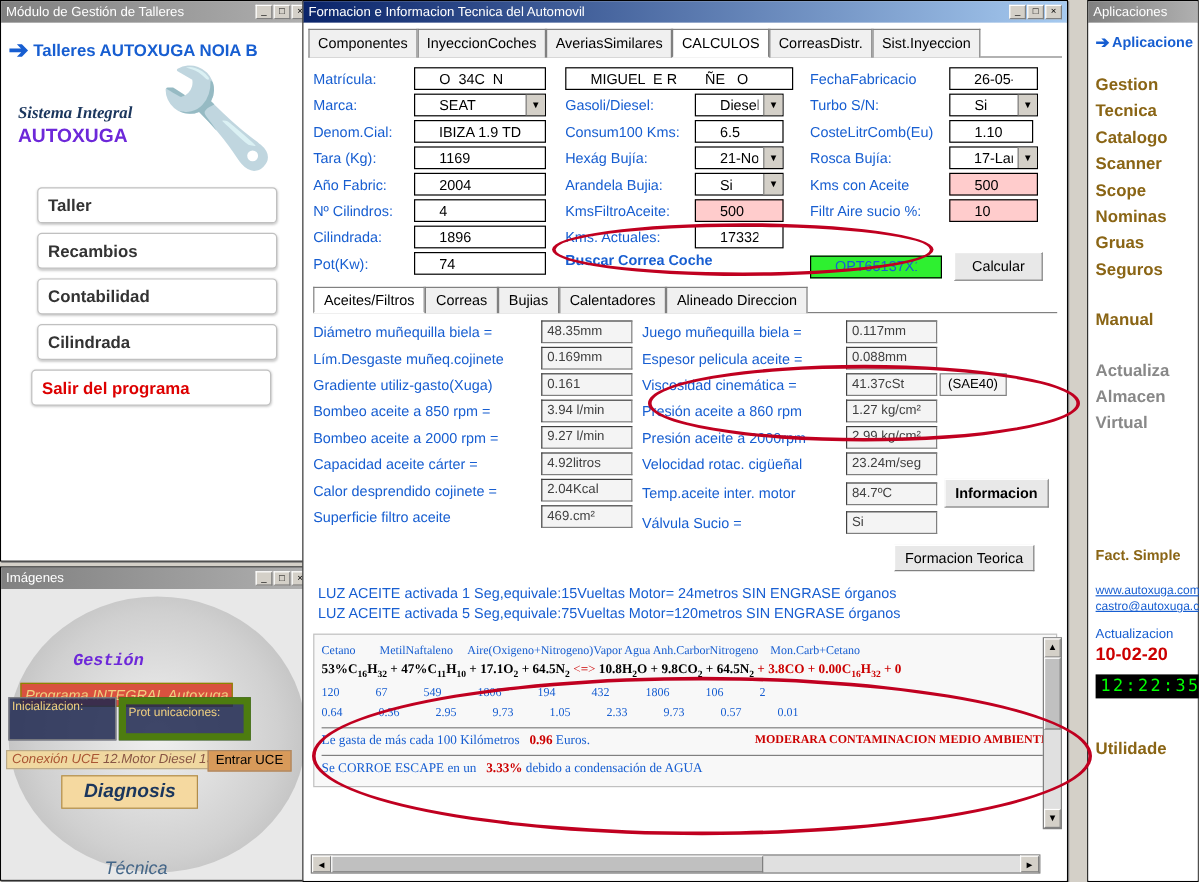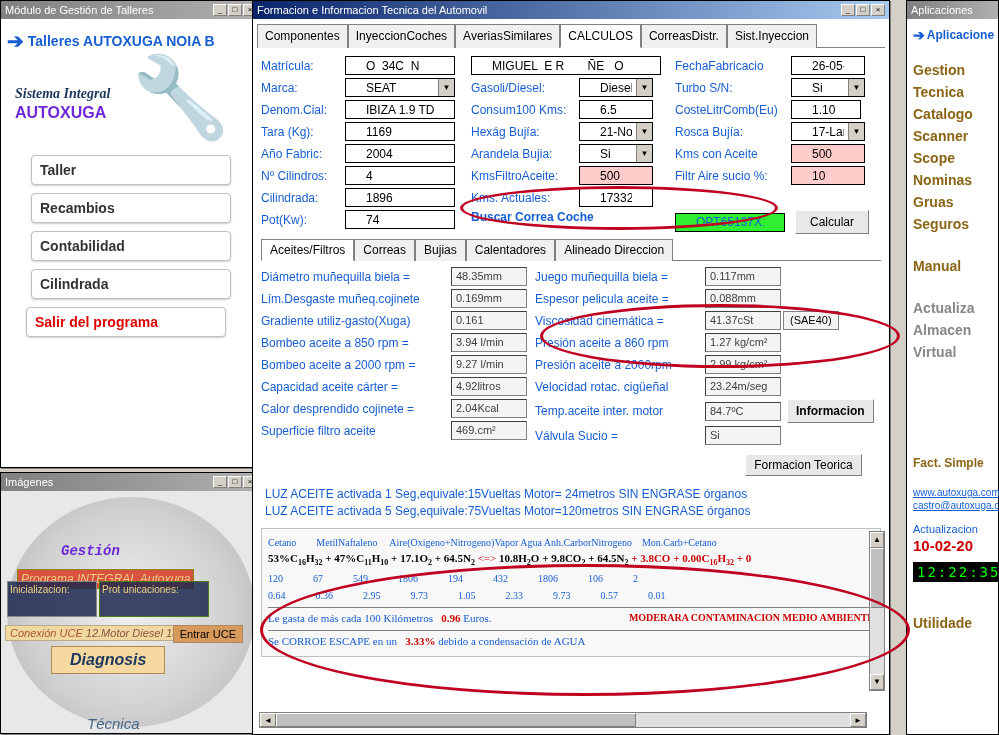--- a/index.html
+++ b/index.html
@@ -72,21 +72,21 @@
   }
   .m-btn.red { color: #d00; margin-left: 21px; }
   .win-img { left: 0; top: 472px; width: 262px; height: 262px; }
   .win-img .content { padding: 0; height: calc(100% - 18px); position: relative; overflow: hidden; background: #e8e8e8; }
   .cd-bg { position: absolute; inset: 6px; border-radius: 50%; background: radial-gradient(circle, #f0f0f0 0%, #d0d0d0 60%, #b0b0b0 100%); }
   .diag-label { position: absolute; font-size: 11px; font-style: italic; padding: 2px 4px; }
   .diag-main { position: absolute; left: 50px; top: 155px; background: #f5d9a0; border: 1px solid #b08c4a; padding: 4px 18px; font-size: 16px; font-style: italic; color: #1b365d; font-weight: bold;}
   .prog-label { position: absolute; left: 16px; top: 30px; background: #d9513f; color: #f0d080; padding: 2px 3px; font-size: 12px; border: 1px solid #880; font-style: italic; margin-top: 48px;}
   .gest-label { position: absolute; left: 60px; top: 52px; color: #6d28d9; font-style: italic; font-size: 14px; font-weight: bold; font-family: Liberation Mono, monospace;}
   .init-box { position: absolute; left: 6px; top: 90px; width: 90px; height: 36px; background: rgba(30,40,80,0.85); border: 1px solid #888; color: #f0d080; font-size: 10px; padding: 2px; }
-  .prot-box { position: absolute; left: 98px; top: 90px; width: 110px; height: 36px; background: rgba(30,40,80,0.85); border: 1px solid #4d7c0f; color: #f0d080; font-size: 10px; padding: 2px; }
+  .prot-box { position: absolute; left: 98px; top: 90px; width: 110px; height: 36px; background: rgba(30,40,80,0.85); border: 6px solid #4d7c0f; color: #f0d080; font-size: 10px; padding: 2px; }
   .entrar-uce { position: absolute; right: 18px; top: 134px; background: #d89a5a; border: 1px solid #a86; padding: 2px 6px; font-size: 11px; }
   .tec-label { position: absolute; left: 70px; top: 224px; color: #468; font-style: italic; font-size: 15px; margin-left: 16px; }
 
   .win-main { left: 252px; top: 0; width: 638px; height: 735px; }
   .win-main .content { padding: 4px; height: calc(100% - 18px); background: #fff; overflow: hidden; }
   .tabs { display: flex; border-bottom: 1px solid #808080; background: #fff; }
   .tab {
     padding: 4px 7px;
     border: 1px solid #808080;
     border-bottom: none;

